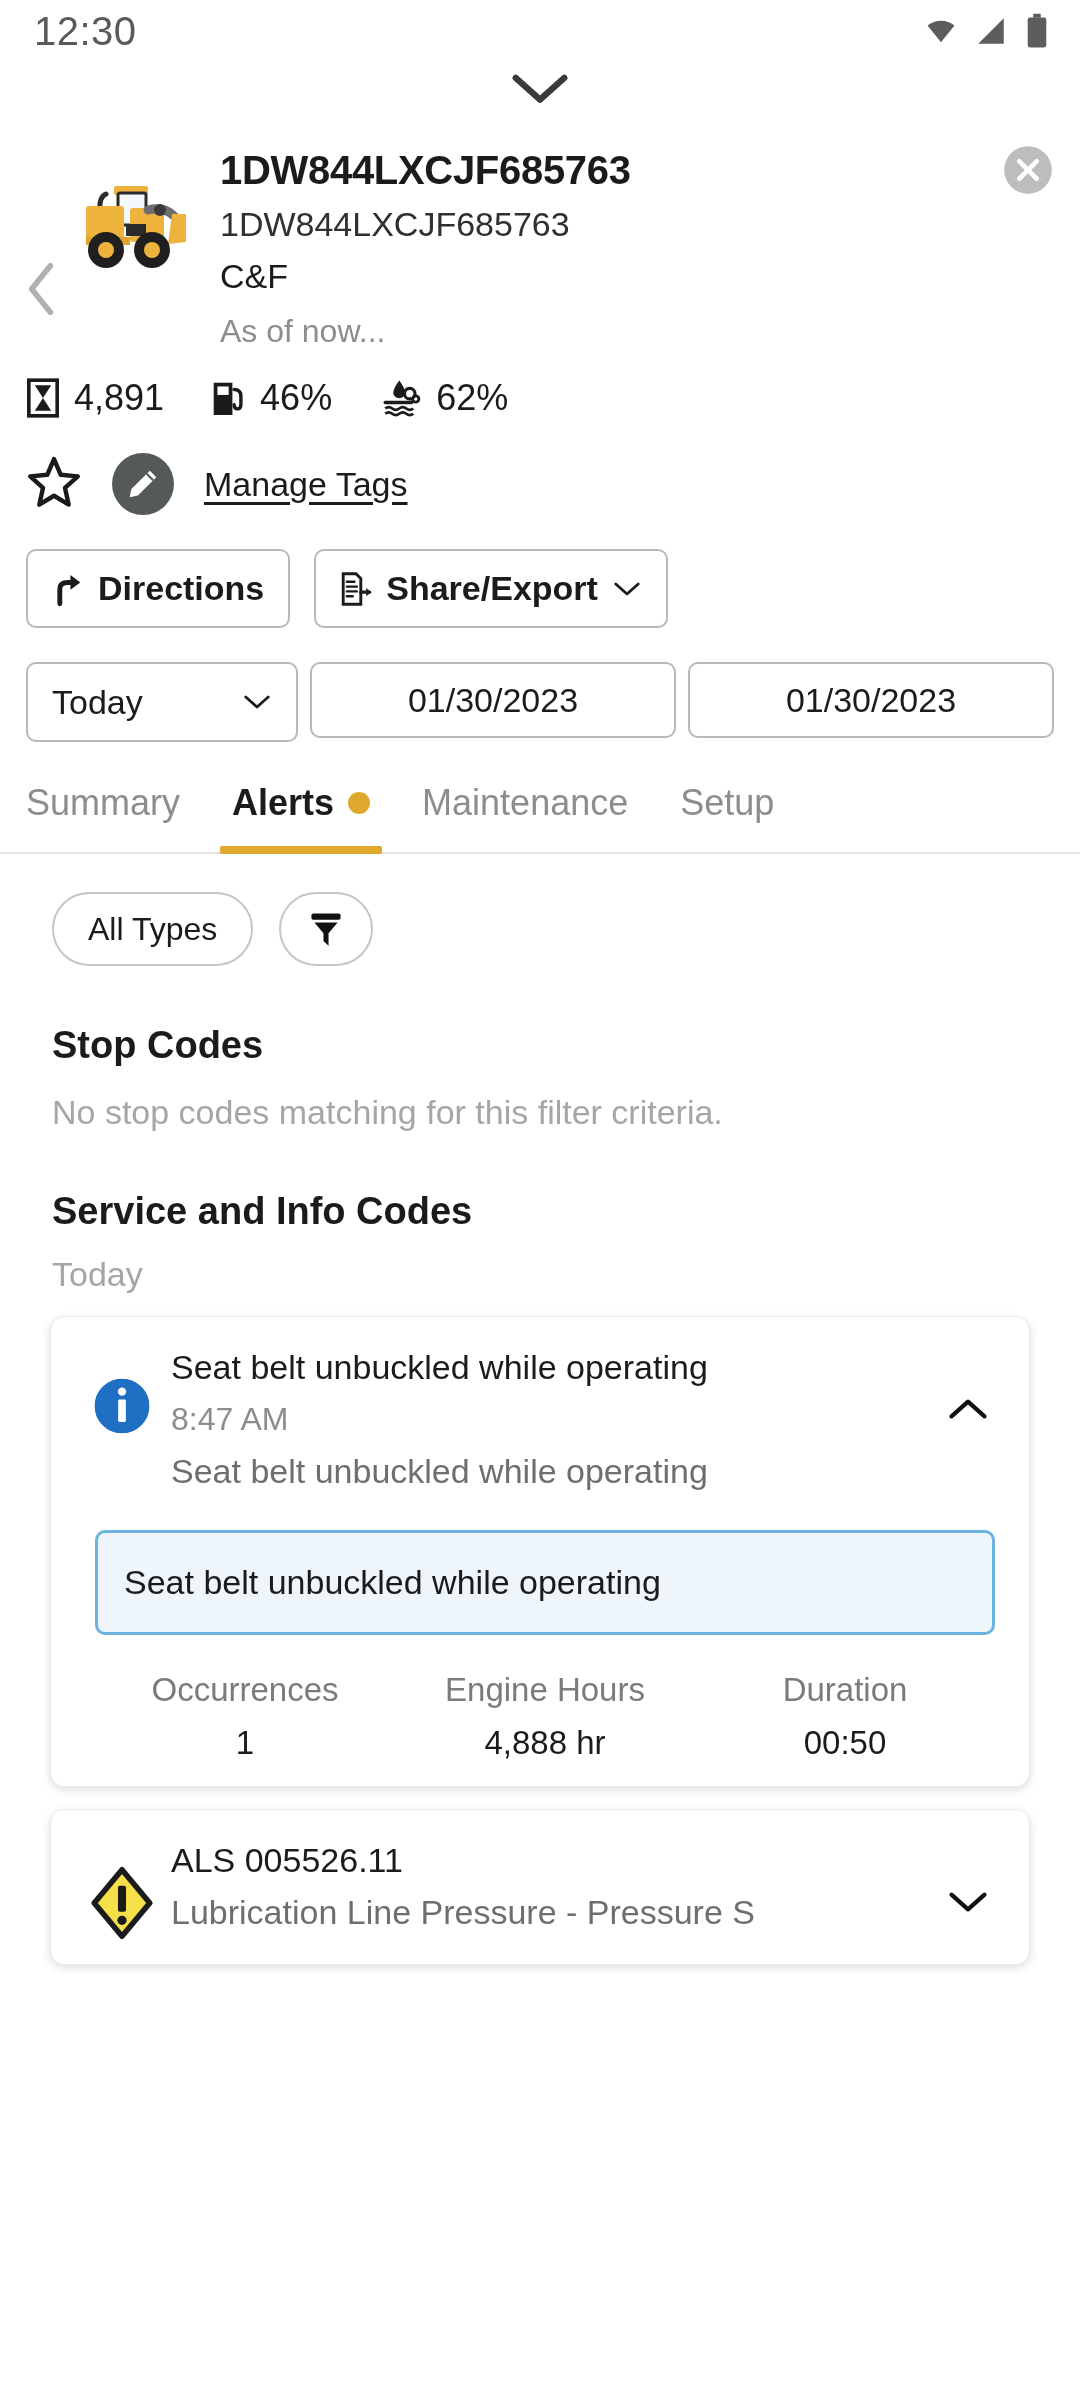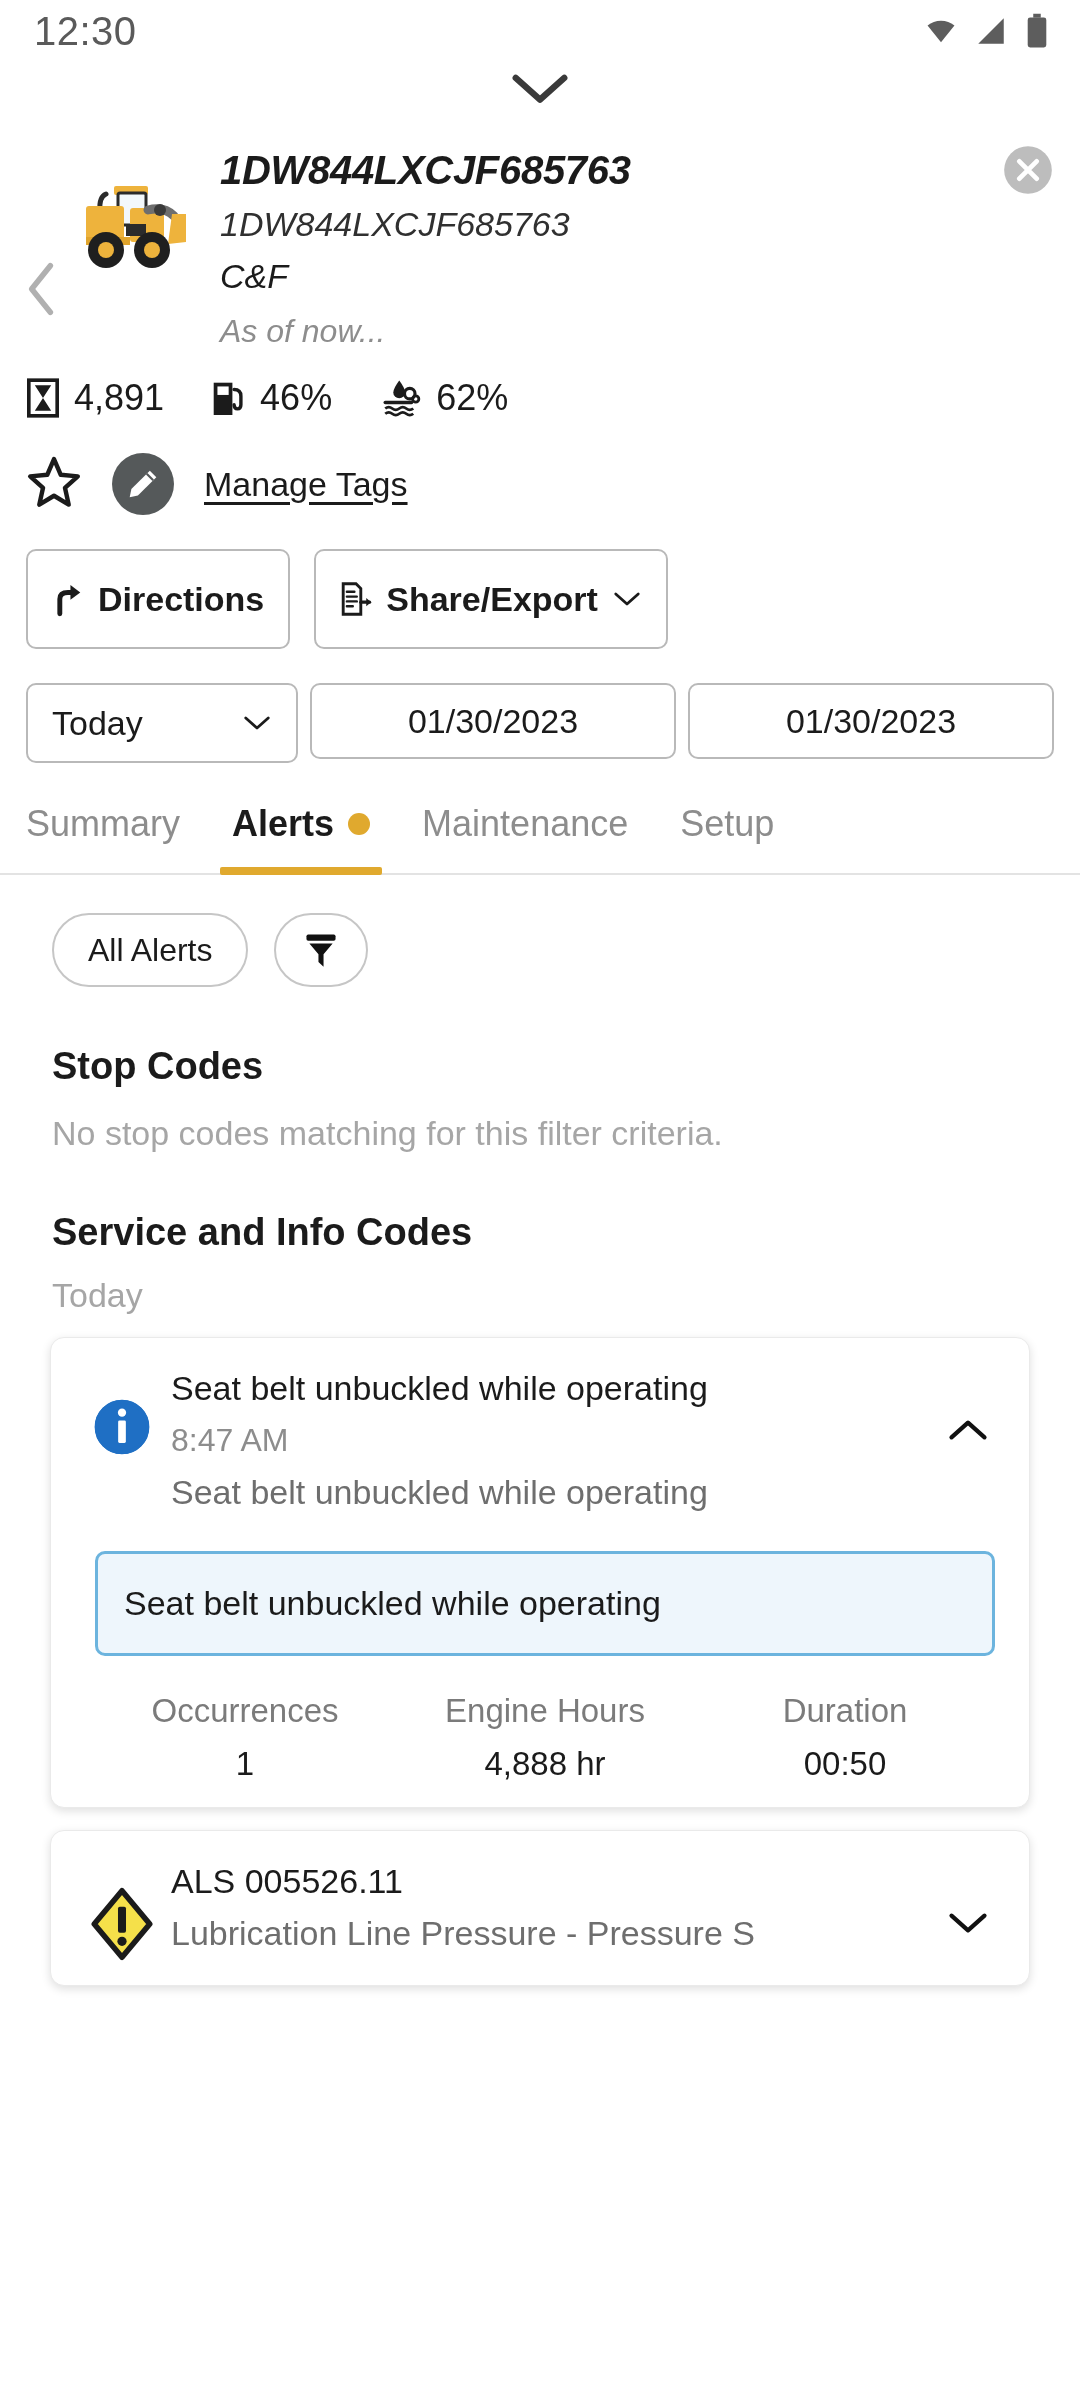--- a/index.html
+++ b/index.html
@@ -17,21 +17,21 @@
     justify-content: space-between; padding: 0 30px 0 34px;
   }
   .status-time { font-size: 40px; color: #5a5a5a; letter-spacing: .5px; }
   .status-icons { display: flex; align-items: center; gap: 16px; }
 
   
   .handle-row { height: 56px; display: flex; align-items: center; justify-content: center; }
 
   
   .header {
-    display: flex; padding: 26px 26px 0 14px; position: relative; font-style: italic;
+    display: flex; padding: 26px 26px 0 14px; position: relative;
   }
   .back-chev { width: 54px; display: flex; align-items: center; justify-content: center;
                padding-top: 78px; flex: 0 0 54px; }
   .machine-thumb { flex: 0 0 130px; padding-top: 36px; }
   .header-text { flex: 1; padding-left: 22px; padding-top: 2px; }
   .vin-title { font-size: 40px; font-weight: bold; color: #1b1b1b; letter-spacing: -.3px; line-height: 1.22; }
   .vin-sub { font-size: 34px; color: #303030; line-height: 1.5; margin-top: 4px; }
   .owner { font-size: 34px; color: #1b1b1b; line-height: 1.45; margin-top: 2px; }
   .asof { font-size: 32px; color: #8d8d8d; line-height: 1.5; margin-top: 6px; }
   .close-btn { position: absolute; right: 26px; top: 26px; width: 52px; height: 52px; }
@@ -46,21 +46,21 @@
   .pencil-circle {
     width: 62px; height: 62px; border-radius: 50%; background: #55595a;
     display: flex; align-items: center; justify-content: center;
   }
   .manage-tags { font-size: 34px; color: #1b1b1b; text-decoration: underline; text-underline-offset: 6px; }
 
   
   .actions { display: flex; gap: 24px; padding: 34px 0 0 26px; }
   .btn-outline {
     border: 2px solid #b9b9b9; border-radius: 10px; background: #fff;
-    height: 100px; display: flex; align-items: center; gap: 14px; padding: 0 24px;
+    height: 79px; display: flex; align-items: center; gap: 14px; padding: 0 24px;
     font-size: 34px; color: #1b1b1b; font-weight: bold;
   }
 
   
   .daterow { display: flex; gap: 12px; padding: 34px 26px 0 26px; }
   .date-select {
     flex: 0 0 272px; height: 80px; border: 2px solid #b9b9b9; border-radius: 10px;
     display: flex; align-items: center; justify-content: space-between;
     padding: 0 24px; font-size: 34px; color: #1b1b1b; background: #fff;
   }
@@ -292,21 +292,21 @@
     </div>
     <div class="tab">
       <span>Maintenance</span>
     </div>
     <div class="tab">
       <span>Setup</span>
     </div>
   </div>
 
   <div class="chips">
-    <div class="chip">All Alerts</div>
+    <div class="chip">All Types</div>
     <div class="chip-icon">
       <svg width="38" height="40" viewBox="0 0 20 22">
         <rect x="2" y="2.5" width="16" height="3.4" rx="1" fill="#111111"></rect>
         <path d="M3.6 7.4 L16.4 7.4 L11.4 13.4 L11.4 20.2 L8.6 17.6 L8.6 13.4 Z" fill="#111111"></path>
       </svg>
     </div>
   </div>
 
   <div class="section-title">Stop Codes</div>
   <div class="section-empty">No stop codes matching for this filter criteria.</div>

